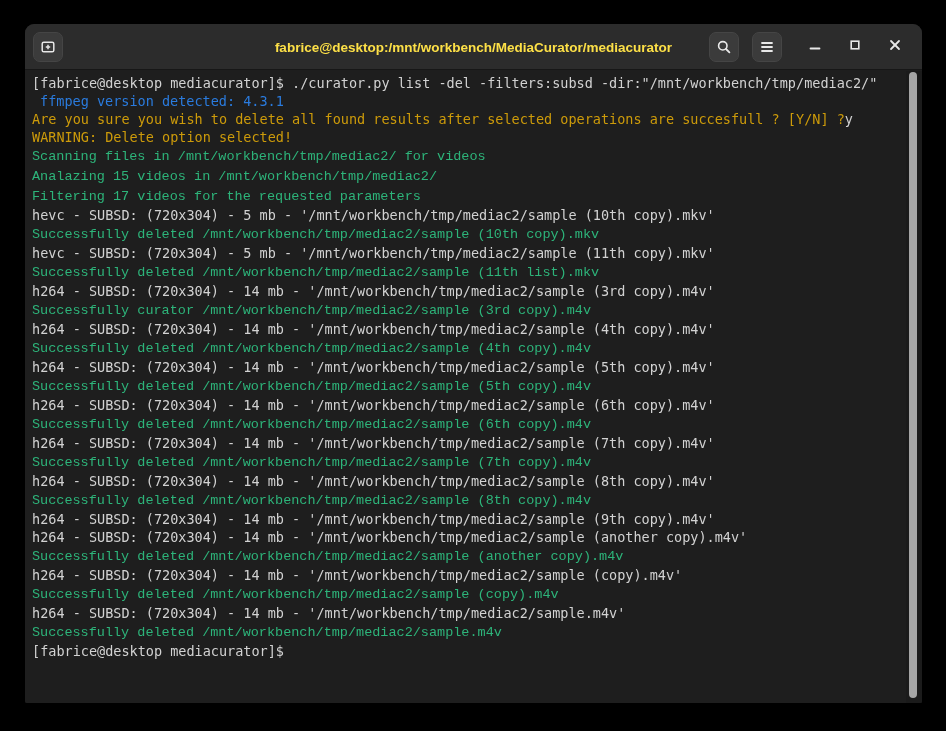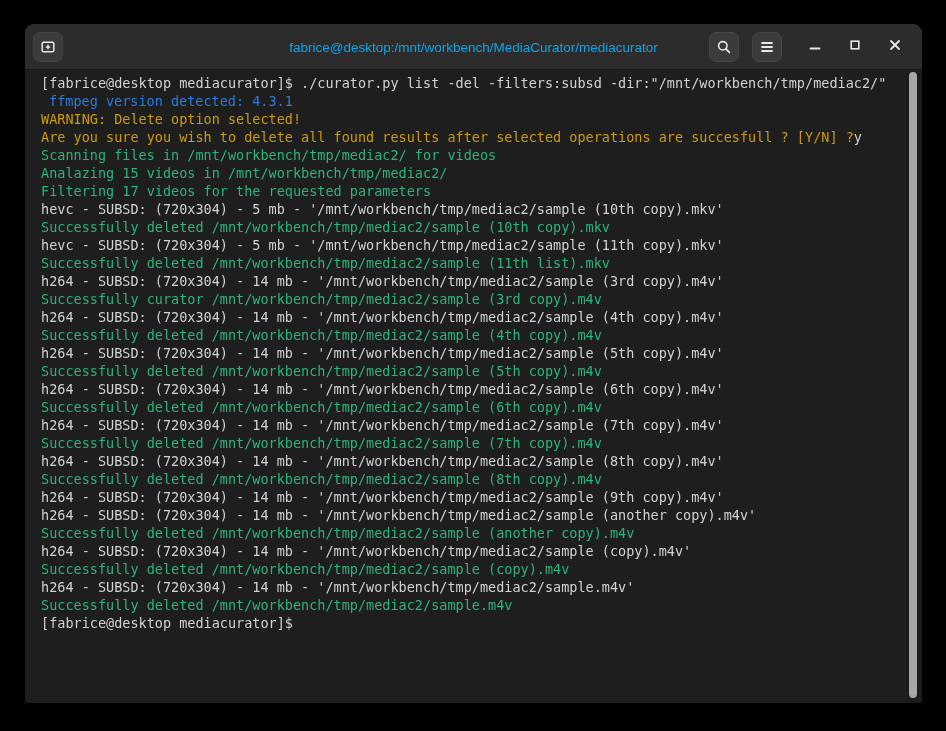--- a/index.html
+++ b/index.html
@@ -38,35 +38,35 @@
   .win-ctl{
     position:absolute;top:11px;width:24px;height:24px;
     display:flex;align-items:center;justify-content:center;cursor:pointer;
   }
   .ctl-min{left:778px;}
   .ctl-max{left:818px;}
   .ctl-close{left:858px;}
   .title{
     position:absolute;left:0;right:0;top:0;height:46px;
     display:flex;align-items:center;justify-content:center;
-    color:#0ea5e9;font-weight:normal;font-size:13.5px;
+    color:#fde047;font-weight:bold;font-size:13.5px;
     pointer-events:none;white-space:nowrap;
   }
 
   .terminal{
     position:absolute;top:47px;left:0;right:0;bottom:0;
     background:var(--term-bg);
-    padding:3px 0 0 16px;
+    padding:3px 0 0 7px;
     font-family:"DejaVu Sans Mono","Liberation Mono",monospace;
     font-size:13.5px;line-height:18px;
   }
   .term-line{white-space:pre;}
   .c-default{color:var(--fg-default);}
   .c-blue{color:var(--fg-blue);margin-left:8px;}
-  .c-green{color:var(--fg-green);}
+  .c-green{color:var(--fg-green);font-family:Liberation Mono, monospace;}
   .c-yellow{color:var(--fg-yellow);}
 
   .scrollbar-track{
     position:absolute;top:47px;right:0;width:16px;bottom:0;
     background:#1b1b1b;
   }
   .scrollbar-thumb{
     position:absolute;top:1px;right:5px;width:8px;height:626px;
     background:#a6a6a6;border-radius:4px;cursor:pointer;
   }
@@ -132,22 +132,22 @@
           <line x1="11" y1="3" x2="3" y2="11" stroke="var(--icon-fg)" stroke-width="1.8" stroke-linecap="round"></line>
         </svg>
       </span>
     </div>
 
   </div>
 
   <div class="terminal">
       <div class="term-line"><span class="c-default">[fabrice@desktop mediacurator]$ ./curator.py list -del -filters:subsd -dir:"/mnt/workbench/tmp/mediac2/"</span></div>
       <div class="term-line"><span class="c-blue">ffmpeg version detected: 4.3.1</span></div>
+      <div class="term-line"><span class="c-yellow">Are you sure you wish to delete all found results after selected operations are succesfull ? [Y/N] ?</span><span class="c-default">y</span></div>
       <div class="term-line"><span class="c-yellow">WARNING: Delete option selected!</span></div>
-      <div class="term-line"><span class="c-yellow">Are you sure you wish to delete all found results after selected operations are succesfull ? [Y/N] ?</span><span class="c-default">y</span></div>
       <div class="term-line"><span class="c-green">Scanning files in /mnt/workbench/tmp/mediac2/ for videos</span></div>
       <div class="term-line"><span class="c-green">Analazing 15 videos in /mnt/workbench/tmp/mediac2/</span></div>
       <div class="term-line"><span class="c-green">Filtering 17 videos for the requested parameters</span></div>
       <div class="term-line"><span class="c-default">hevc - SUBSD: (720x304) - 5 mb - '/mnt/workbench/tmp/mediac2/sample (10th copy).mkv'</span></div>
       <div class="term-line"><span class="c-green">Successfully deleted /mnt/workbench/tmp/mediac2/sample (10th copy).mkv</span></div>
       <div class="term-line"><span class="c-default">hevc - SUBSD: (720x304) - 5 mb - '/mnt/workbench/tmp/mediac2/sample (11th copy).mkv'</span></div>
       <div class="term-line"><span class="c-green">Successfully deleted /mnt/workbench/tmp/mediac2/sample (11th list).mkv</span></div>
       <div class="term-line"><span class="c-default">h264 - SUBSD: (720x304) - 14 mb - '/mnt/workbench/tmp/mediac2/sample (3rd copy).m4v'</span></div>
       <div class="term-line"><span class="c-green">Successfully curator /mnt/workbench/tmp/mediac2/sample (3rd copy).m4v</span></div>
       <div class="term-line"><span class="c-default">h264 - SUBSD: (720x304) - 14 mb - '/mnt/workbench/tmp/mediac2/sample (4th copy).m4v'</span></div>

